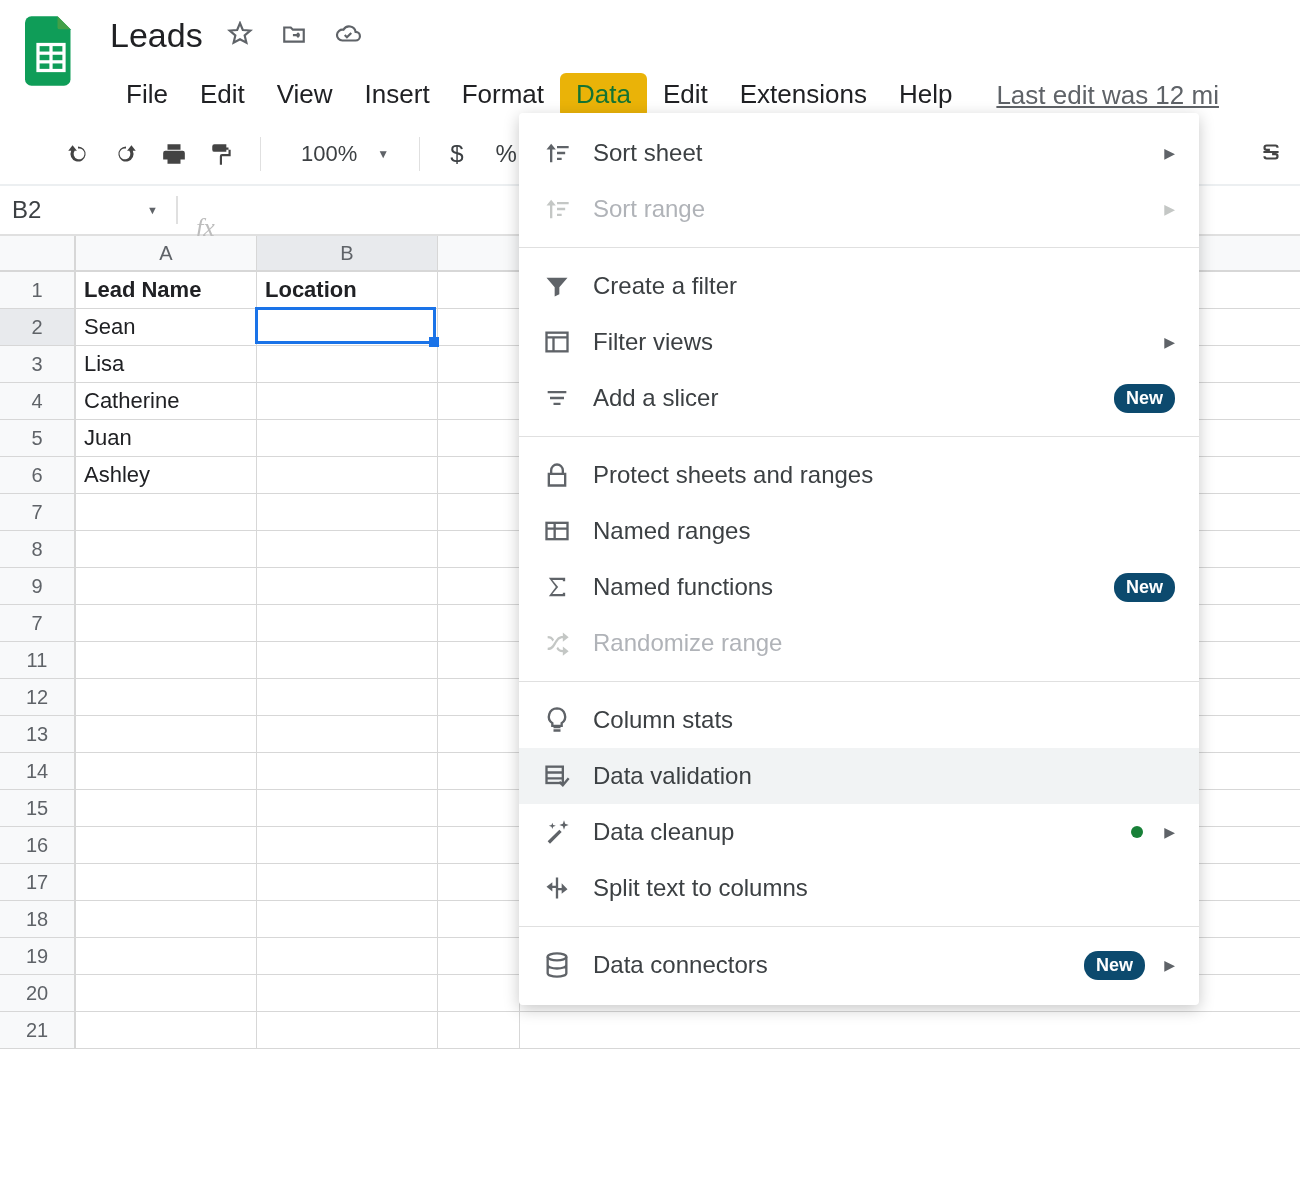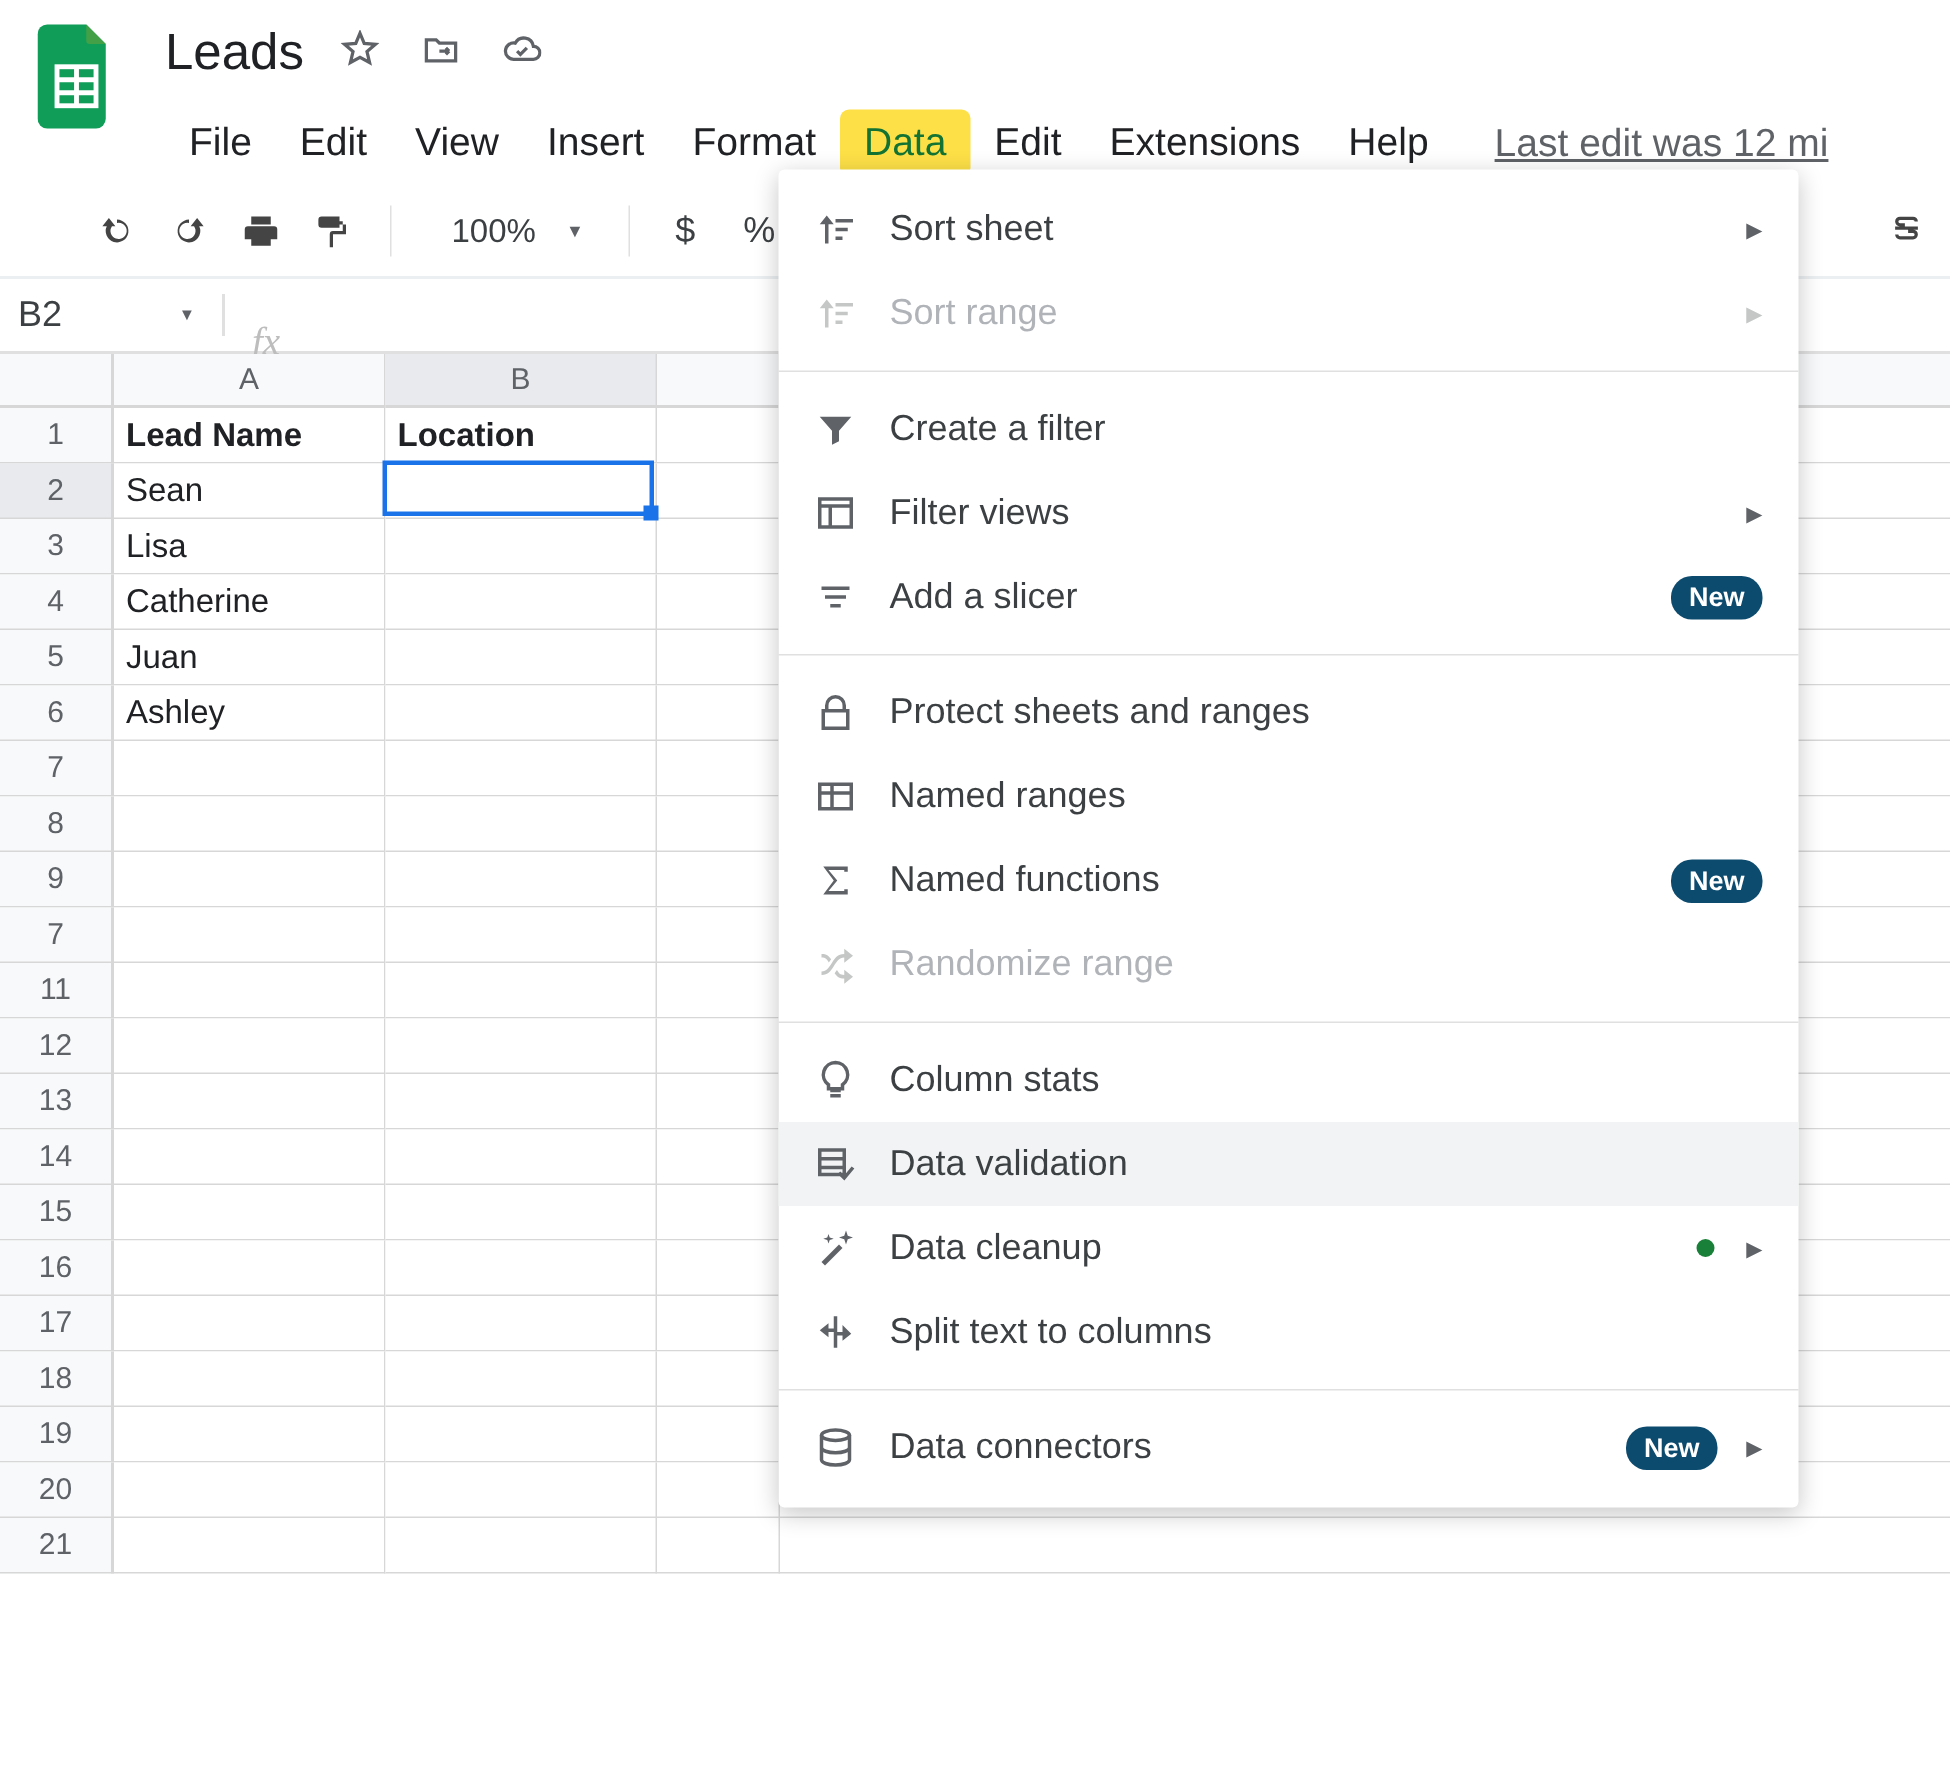--- a/index.html
+++ b/index.html
@@ -43,21 +43,21 @@
     margin-top: 18px;
     font-size: 26px;
     color: #202124;
     align-items: center;
   }
   .menu-item {
     padding: 6px 16px 8px 16px;
     border-radius: 6px;
     cursor: pointer;
   }
-  .menu-item.active { background:#fde047; color:#137333;}
+  .menu-item.active { background:#eab308; color:#137333;}
   .last-edit {
     color:#5f6368;
     text-decoration: underline;
     font-size:26px;
     margin-left:28px;
     white-space:nowrap;
   }
   
   .toolbar {
     display:flex;
@@ -80,21 +80,21 @@
   .dollar,.pct,.dec {font-size:24px; color:#3c4043; padding:0 12px;}
   .strike { padding:0 6px; color:#444;}
   
   .fx-row {
     display:flex;
     align-items:center;
     height:50px;
     border-bottom:2px solid #e0e0e0;
   }
   .namebox {
-    width:150px;
+    width:178px;
     display:flex; align-items:center; justify-content:space-between;
     padding: 0 18px 0 12px;
     border-right:2px solid #e0e0e0;
     font-size:24px; color:#3c4043;
   }
   .namebox .caret {font-size:11px; color:#5f6368;}
   .fx {
     padding:0 18px;
     font-family: "Times New Roman", serif;
     font-style:italic;

